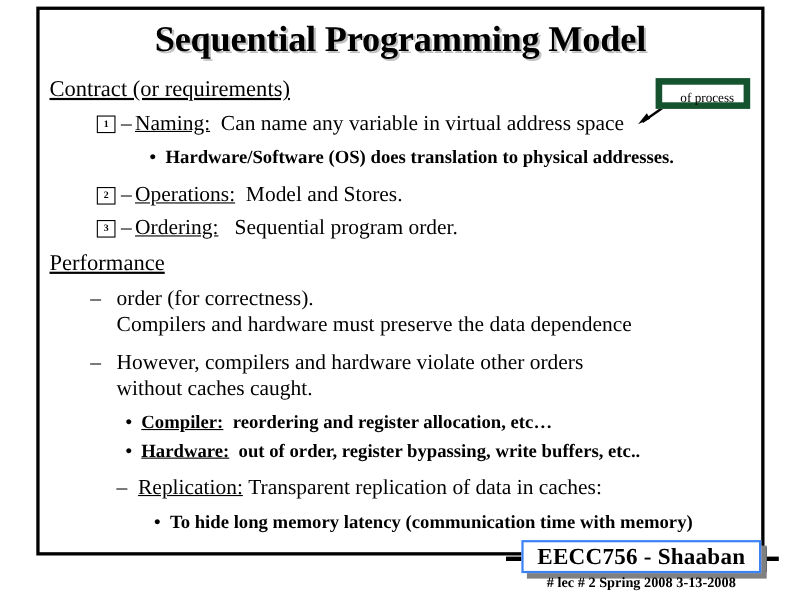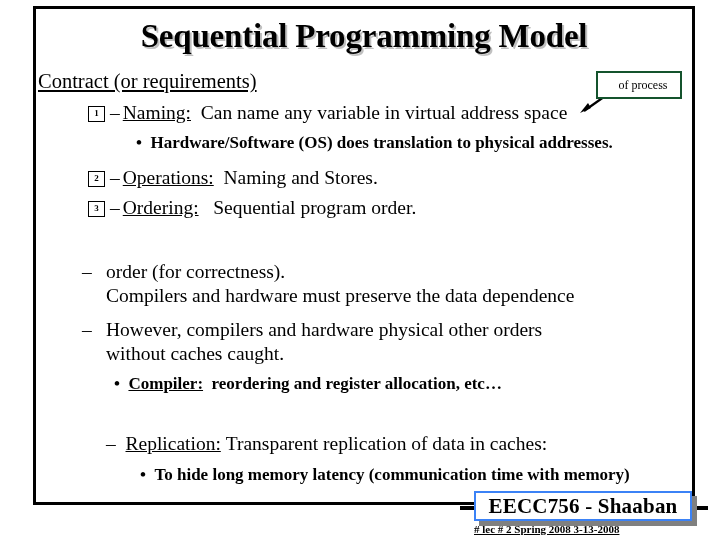--- a/index.html
+++ b/index.html
@@ -47,20 +47,21 @@
     color: #000;
     text-shadow: 2px 2px 0 rgba(140,140,140,0.55);
     white-space: nowrap;
   }
   .heading {
     position: absolute;
     font-size: 20.5px;
     line-height: 22px;
     text-decoration: underline;
     white-space: nowrap;
+    margin-left: 7px;
   }
   .dash-item {
     position: absolute;
     font-size: 19.5px;
     line-height: 24px;
     white-space: nowrap;
     margin-left: 24px;
   }
   .dash-wrap {
     position: absolute;
@@ -97,21 +98,21 @@
     padding: 0 3px 0 5px;
   }
 
   
   #callout {
     position: absolute;
     left: 596px;
     top: 71px;
     width: 86px;
     height: 28px;
-    border: 2px solid #14532d;
+    border: 6px solid #14532d;
     box-sizing: border-box;
     background: #fff;
     font-size: 12px;
     line-height: 25px;
     text-align: center;
     font-weight: normal;
     font-family: "Liberation Serif","DejaVu Serif",serif;
     z-index: 6;
     padding-left: 8px;
   }
@@ -183,27 +184,26 @@
     line-height: 27px;
     font-weight: bold;
     letter-spacing: 0.2px;
     white-space: nowrap;
   }
   #footer-sub {
     position: absolute;
     left: 14px;
     top: 33px;
     width: 218px;
-    text-align: left;
-    font-size: 11px;
+    text-align: center;
+    font-size: 13px;
     line-height: 13px;
     font-weight: bold;
     white-space: nowrap;
     font-family: "Liberation Serif","DejaVu Serif",serif;
-    text-decoration: underline;
   }
 </style>
 </head>
 <body>
 
 <div id="slide">
 
   <div id="frame-border"></div>
 
   <div id="title">Sequential Programming Model</div>
@@ -221,48 +221,52 @@
 
   <div class="dash-item" style="left:64px; top:101px;">
     <span class="numbox">1</span><span class="dash">–</span><span class="under">Naming:</span><span>&nbsp;&nbsp;</span><span>Can name any variable in virtual address space</span>
   </div>
 
   <div class="sub-bullet" style="left:136px; top:134px;">
     <span>•</span>&nbsp;&nbsp;<span>Hardware/Software (OS) does translation to physical addresses.</span>
   </div>
 
   <div class="dash-item" style="left:64px; top:166px;">
-    <span class="numbox">2</span><span class="dash">–</span><span class="under">Operations:</span><span>&nbsp;&nbsp;</span><span>Naming and Stores.</span>
+    <span class="numbox">2</span><span class="dash">–</span><span class="under">Operations:</span><span>&nbsp;&nbsp;</span><span>Model and Stores.</span>
   </div>
 
   <div class="dash-item" style="left:64px; top:196px;">
     <span class="numbox">3</span><span class="dash">–</span><span class="under">Ordering:</span><span>&nbsp;&nbsp;&nbsp;</span><span>Sequential program order.</span>
   </div>
 
+  <div class="heading" style="left:38px; top:228px;">Performance</div>
 
   <div class="dash-wrap" style="left:82px; top:260px; width:615px;">
     <span style="position:absolute; left:0; top:0;">–</span>
     <div style="margin-left:24px;">
       <div>order (for correctness).</div>
       <div>Compilers and hardware  must preserve the data dependence</div>
     </div>
   </div>
 
   <div class="dash-wrap" style="left:82px; top:318px; width:615px;">
     <span style="position:absolute; left:0; top:0;">–</span>
     <div style="margin-left:24px;">
-      <div>However, compilers and hardware physical other orders</div>
+      <div>However, compilers and hardware violate other orders</div>
       <div>without caches caught.</div>
     </div>
   </div>
 
   <div class="sub-bullet" style="left:114px; top:375px;">
     <span>•</span>&nbsp;&nbsp;<span class="under">Compiler:</span>&nbsp;&nbsp;<span>reordering and register allocation, etc…</span>
   </div>
 
+  <div class="sub-bullet" style="left:114px; top:401px;">
+    <span>•</span>&nbsp;&nbsp;<span class="under">Hardware:</span>&nbsp;&nbsp;<span>out of order, register bypassing, write buffers, etc..</span>
+  </div>
 
   <div class="dash-item" style="left:82px; top:432px;">
     <span>–</span>&nbsp;&nbsp;<span class="under">Replication:</span>&nbsp;<span>Transparent replication of data in caches:</span>
   </div>
 
   <div class="sub-bullet" style="left:140px; top:466px;">
     <span>•</span>&nbsp;&nbsp;<span>To hide long memory latency (communication time with memory)</span>
   </div>
 
   <div id="footer">

